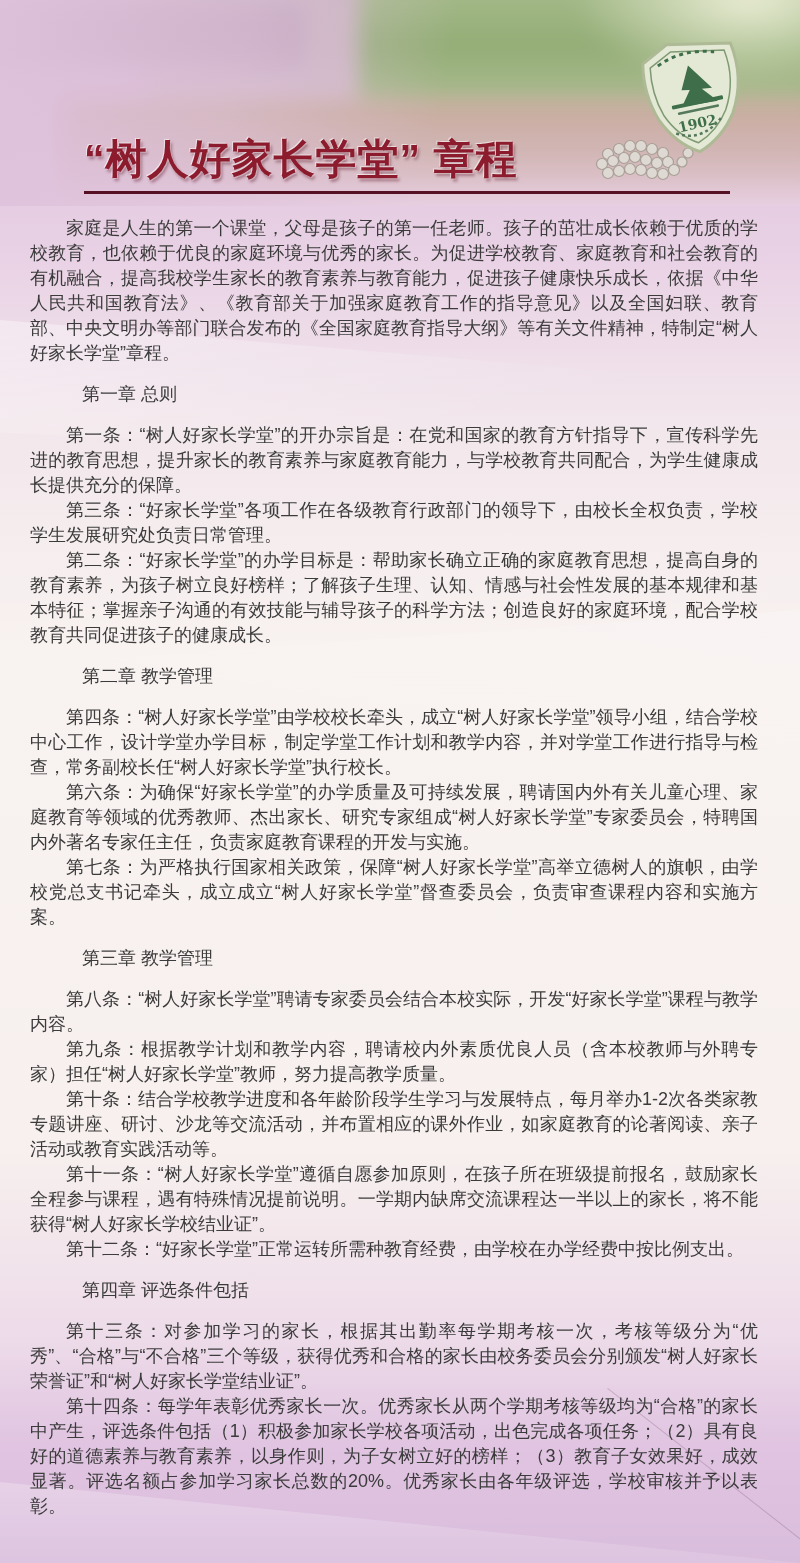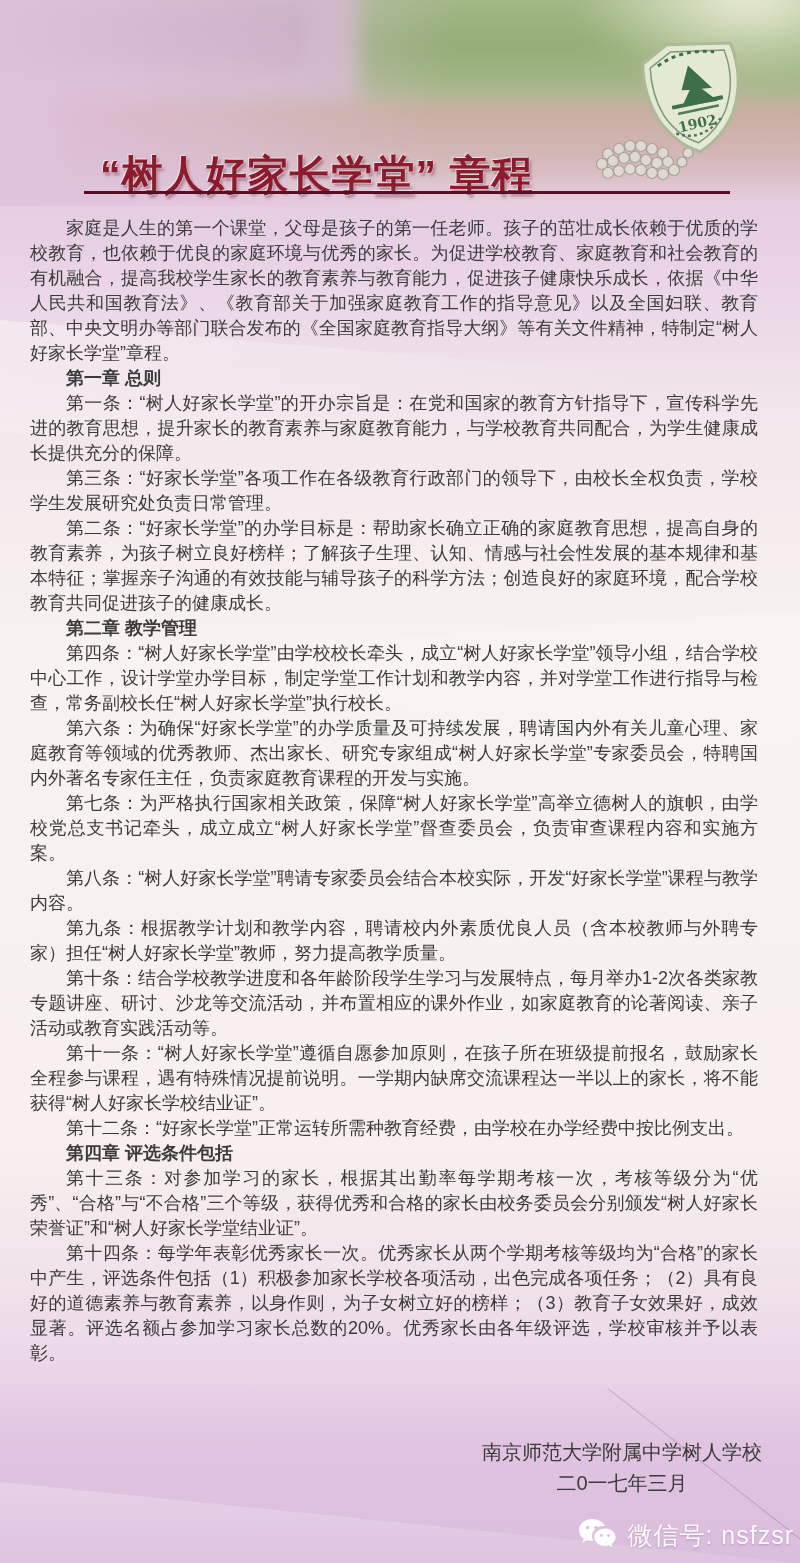--- a/index.html
+++ b/index.html
@@ -45,34 +45,34 @@
     background:linear-gradient(180deg,#cbb1a4 0%,#c5a69c 45%,#d0b2ae 100%);}
   .hero-fade{position:absolute;inset:0;
     background:
       linear-gradient(100deg,rgba(222,193,219,.95) 0%,rgba(222,193,219,.55) 30%,rgba(222,193,219,0) 55%),
       linear-gradient(180deg,rgba(233,209,228,0) 55%,rgba(233,209,228,.55) 85%,rgba(233,209,228,.95) 100%);}
 
   
   .badge{position:absolute;top:34px;right:26px;width:210px;height:170px;}
 
   
-  .title{position:absolute;left:84px;top:132px;margin:16px;
+  .title{position:absolute;left:84px;top:132px;margin:0;
     font-size:41px;font-weight:bold;letter-spacing:1px;color:#8c1b2d;
     text-shadow:-1px -1px 0 rgba(255,255,255,.55),1px 1px 0 rgba(255,255,255,.30),
                 2px 3px 3px rgba(90,16,36,.40);
     white-space:nowrap;z-index:3;}
   .title-underline{position:absolute;left:84px;top:191px;width:646px;height:3px;
     background:#551024;z-index:3;}
 
   
   .doc{position:relative;flex:1 1 auto;overflow:hidden;
     padding:10px 42px 0 30px;color:#3b3b3b;
     font-size:18px;line-height:25px;text-align:justify;z-index:2;}
   .doc p{margin:0;text-indent:2em;}
-  .doc h2{margin:0;font-size:18px;line-height:25px;font-weight:bold;text-indent:2em;}
+  .doc h2{margin:16px;font-size:18px;line-height:25px;font-weight:normal;text-indent:2em;}
 
   
   .footer{position:relative;flex:none;height:128px;z-index:2;}
   .signature{position:absolute;right:38px;top:2px;text-align:center;
     color:#3b3b3b;font-size:20px;line-height:31px;}
   .wechat{position:absolute;right:6px;bottom:10px;display:flex;align-items:center;gap:8px;
     color:rgba(255,255,255,.95);font-size:25px;letter-spacing:1px;
     text-shadow:0 1px 2px rgba(120,80,120,.35);}
   .wechat svg{display:block;}
 </style>
@@ -144,46 +144,26 @@
     <h2>第一章 总则</h2>
     <p>第一条：“树人好家长学堂”的开办宗旨是：在党和国家的教育方针指导下，宣传科学先进的教育思想，提升家长的教育素养与家庭教育能力，与学校教育共同配合，为学生健康成长提供充分的保障。</p>
     <p>第三条：“好家长学堂”各项工作在各级教育行政部门的领导下，由校长全权负责，学校学生发展研究处负责日常管理。</p>
     <p>第二条：“好家长学堂”的办学目标是：帮助家长确立正确的家庭教育思想，提高自身的教育素养，为孩子树立良好榜样；了解孩子生理、认知、情感与社会性发展的基本规律和基本特征；掌握亲子沟通的有效技能与辅导孩子的科学方法；创造良好的家庭环境，配合学校教育共同促进孩子的健康成长。</p>
 
     <h2>第二章 教学管理</h2>
     <p>第四条：“树人好家长学堂”由学校校长牵头，成立“树人好家长学堂”领导小组，结合学校中心工作，设计学堂办学目标，制定学堂工作计划和教学内容，并对学堂工作进行指导与检查，常务副校长任“树人好家长学堂”执行校长。</p>
     <p>第六条：为确保“好家长学堂”的办学质量及可持续发展，聘请国内外有关儿童心理、家庭教育等领域的优秀教师、杰出家长、研究专家组成“树人好家长学堂”专家委员会，特聘国内外著名专家任主任，负责家庭教育课程的开发与实施。</p>
     <p>第七条：为严格执行国家相关政策，保障“树人好家长学堂”高举立德树人的旗帜，由学校党总支书记牵头，成立成立“树人好家长学堂”督查委员会，负责审查课程内容和实施方案。</p>
 
+    <h2>第三章 教学管理</h2>
     <p>第八条：“树人好家长学堂”聘请专家委员会结合本校实际，开发“好家长学堂”课程与教学内容。</p>
     <p>第九条：根据教学计划和教学内容，聘请校内外素质优良人员（含本校教师与外聘专家）担任“树人好家长学堂”教师，努力提高教学质量。</p>
     <p>第十条：结合学校教学进度和各年龄阶段学生学习与发展特点，每月举办1-2次各类家教专题讲座、研讨、沙龙等交流活动，并布置相应的课外作业，如家庭教育的论著阅读、亲子活动或教育实践活动等。</p>
     <p>第十一条：“树人好家长学堂”遵循自愿参加原则，在孩子所在班级提前报名，鼓励家长全程参与课程，遇有特殊情况提前说明。一学期内缺席交流课程达一半以上的家长，将不能获得“树人好家长学校结业证”。</p>
     <p>第十二条：“好家长学堂”正常运转所需种教育经费，由学校在办学经费中按比例支出。</p>
 
     <h2>第四章 评选条件包括</h2>
     <p>第十三条：对参加学习的家长，根据其出勤率每学期考核一次，考核等级分为“优秀”、“合格”与“不合格”三个等级，获得优秀和合格的家长由校务委员会分别颁发“树人好家长荣誉证”和“树人好家长学堂结业证”。</p>
     <p>第十四条：每学年表彰优秀家长一次。优秀家长从两个学期考核等级均为“合格”的家长中产生，评选条件包括（1）积极参加家长学校各项活动，出色完成各项任务；（2）具有良好的道德素养与教育素养，以身作则，为子女树立好的榜样；（3）教育子女效果好，成效显著。评选名额占参加学习家长总数的20%。优秀家长由各年级评选，学校审核并予以表彰。</p>
   </div>
 
-  <div class="footer">
-    <div class="signature">
-      <div>南京师范大学附属中学树人学校</div>
-      <div>二0一七年三月</div>
-    </div>
-    <div class="wechat">
-      <svg width="42" height="36" viewBox="0 0 42 36">
-        <g fill="#ffffff">
-          <path d="M15 2 C7.8 2 2 7 2 13.2 c0 3.5 1.8 6.6 4.7 8.6 L5.5 25.5 l4.3-2.2 c1.6 .5 3.4 .8 5.2 .8 .5 0 1 0 1.5-.1 C15.6 22.8 15 21 15 19 c0-5.5 5-10 11.2-10 .6 0 1.2 0 1.8 .1 C26.6 5 21.3 2 15 2 Z"></path>
-          <path d="M28 11.5 c-6 0-10.8 3.9-10.8 8.7 0 4.8 4.8 8.7 10.8 8.7 1.4 0 2.8-.2 4-.6 l3.6 1.9 -1-3.2 c2.5-1.6 4-4.1 4-6.8 0-4.8-4.7-8.7-10.6-8.7 Z"></path>
-        </g>
-        <g fill="#dcc0de">
-          <circle cx="10.5" cy="10.5" r="1.7"></circle>
-            <circle cx="19" cy="10.5" r="1.7"></circle>
-          <circle cx="24.5" cy="18.5" r="1.4"></circle>
-            <circle cx="31.5" cy="18.5" r="1.4"></circle>
-        </g>
-      </svg>
-      <span>微信号: nsfzsr</span>
-    </div>
-  </div>
 
 </div>
 
 </body></html>

